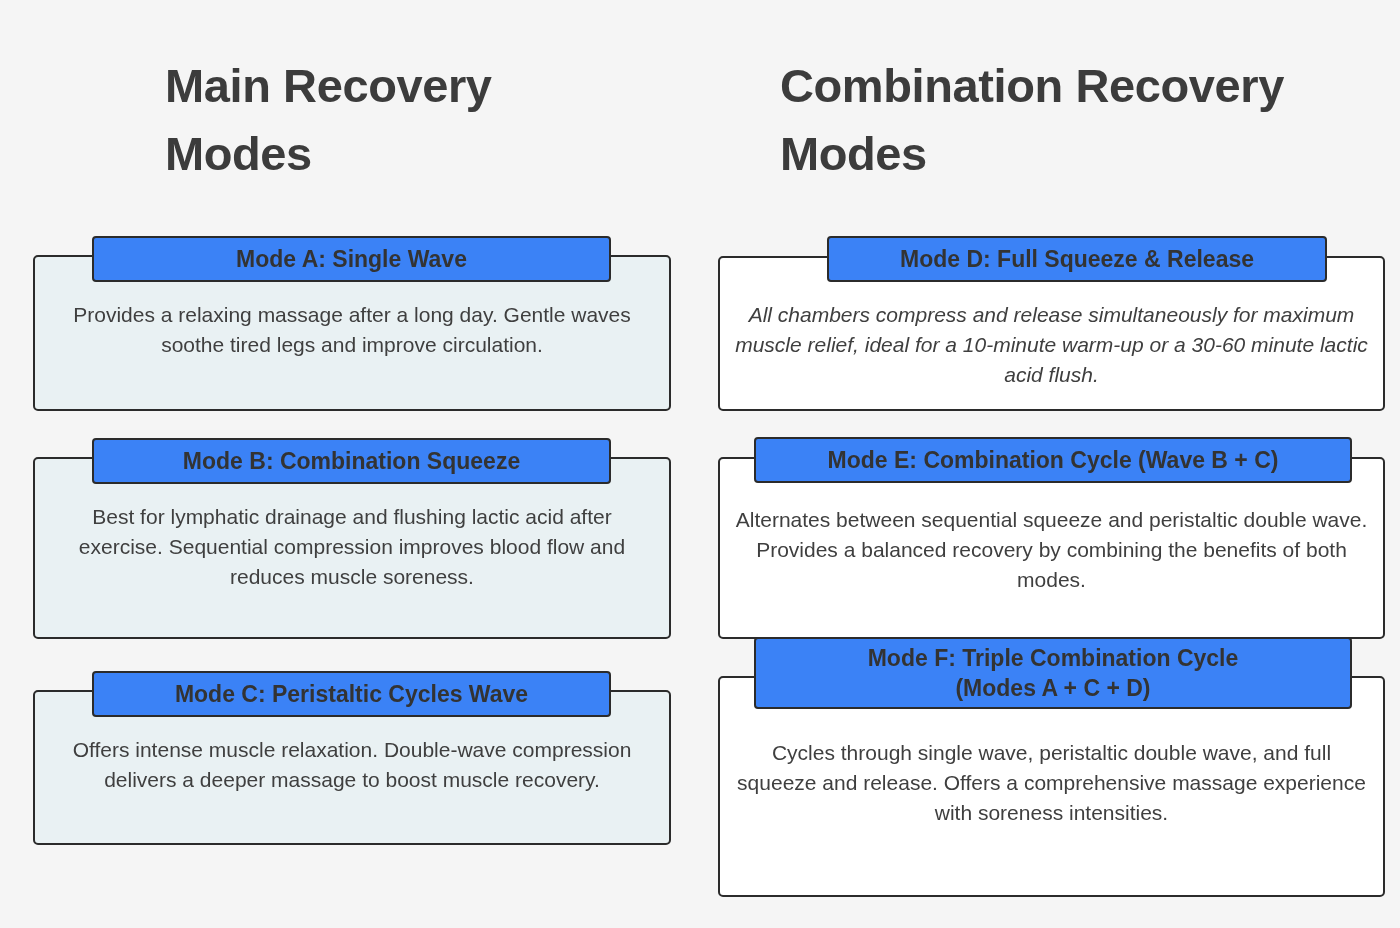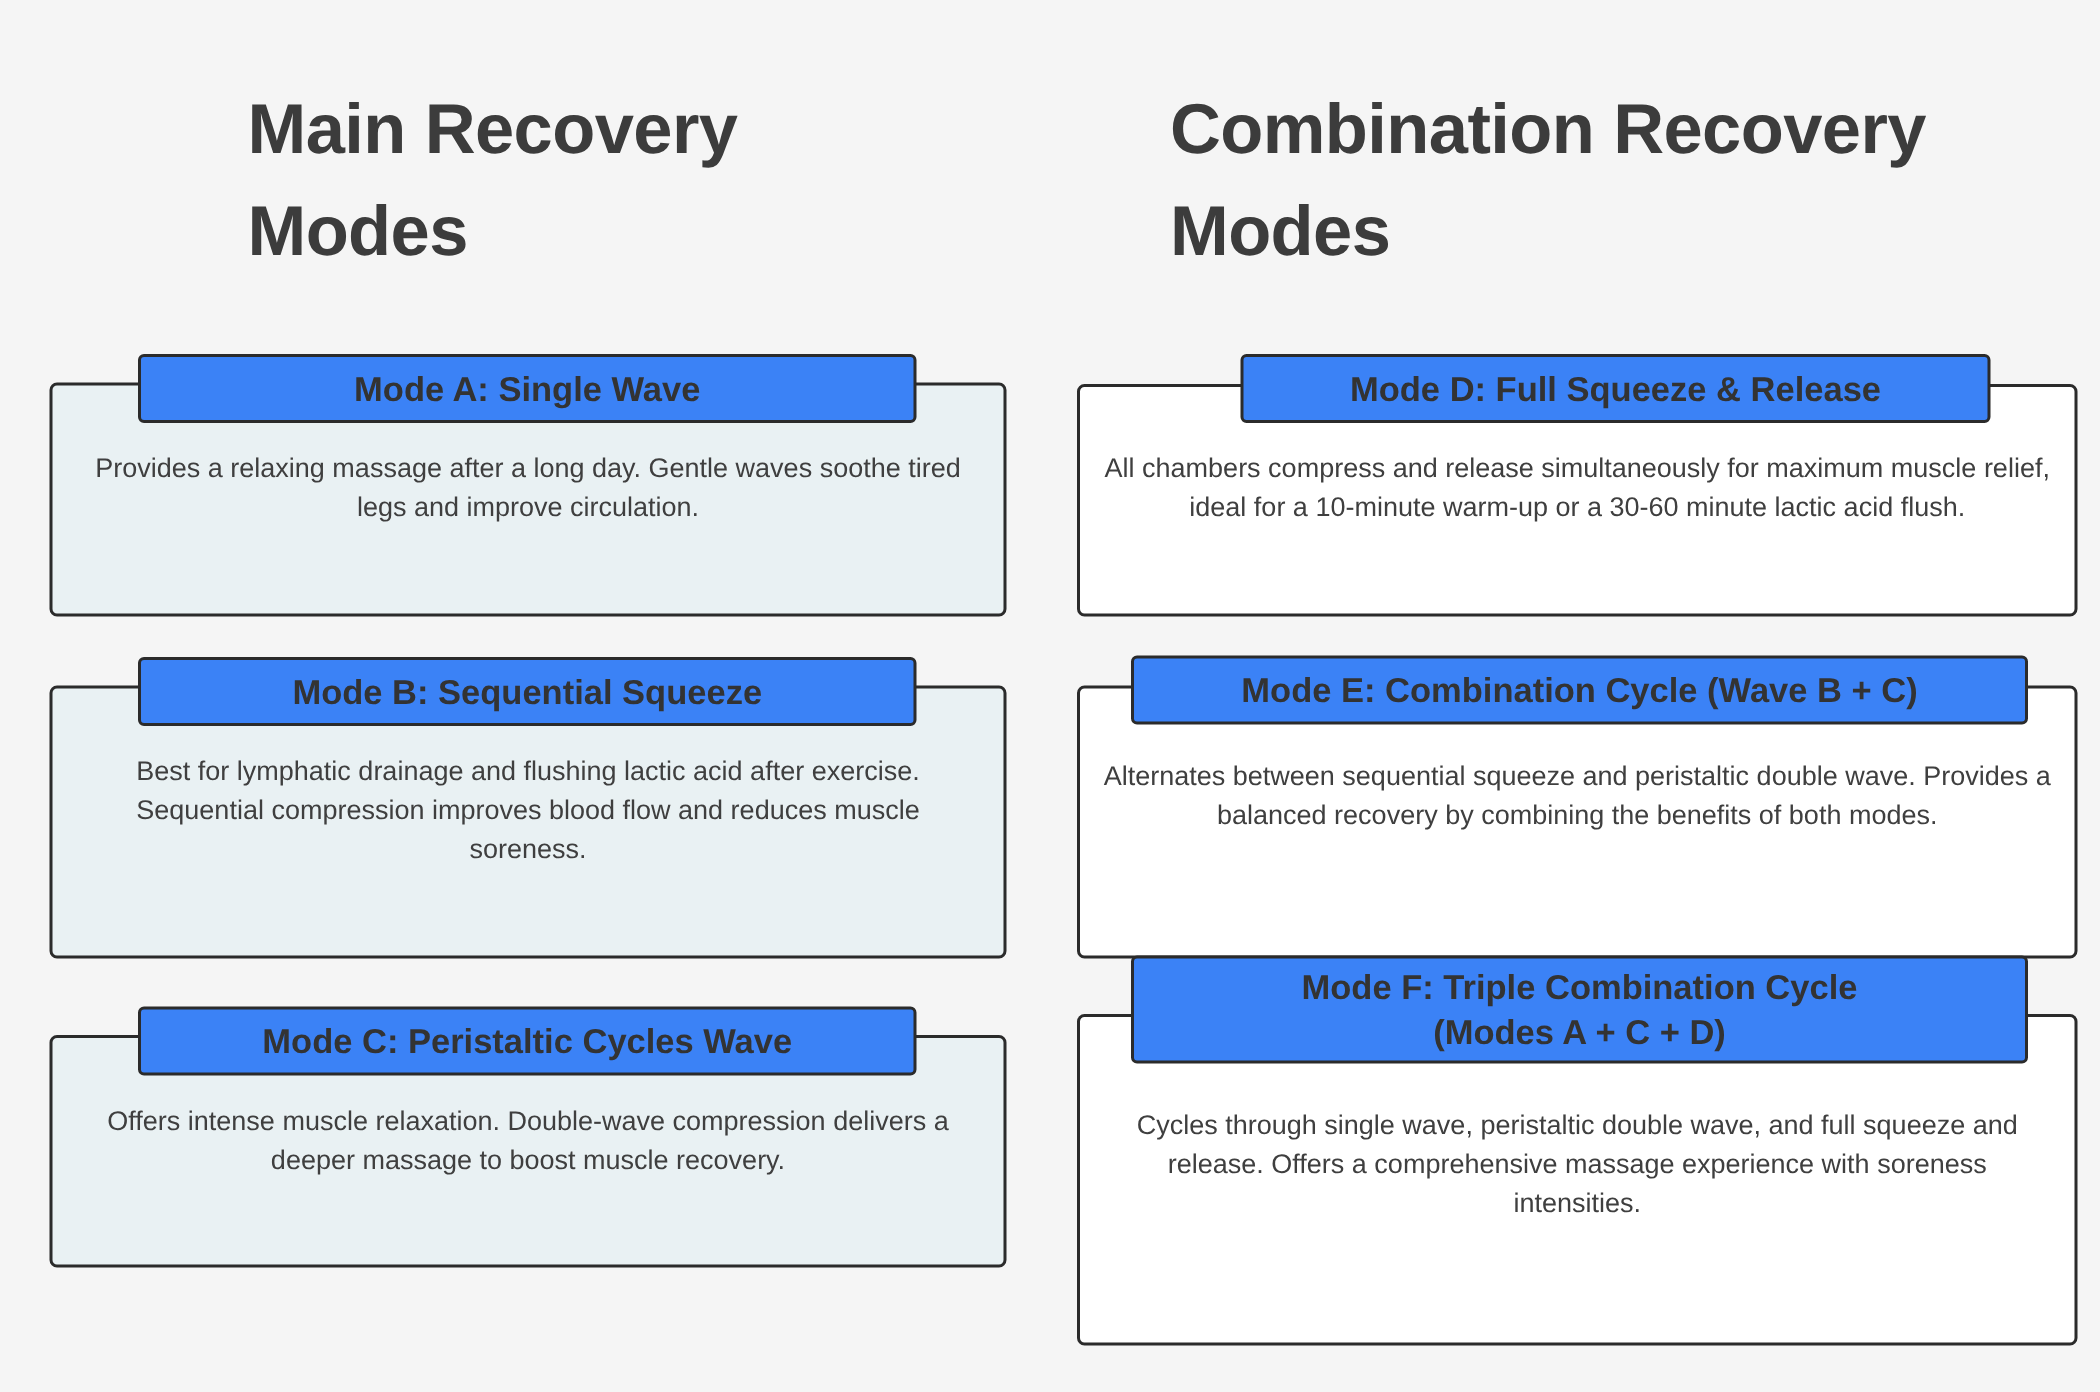--- a/index.html
+++ b/index.html
@@ -76,21 +76,21 @@
     justify-content: center;
     z-index: 3;
   }
 
   .card-desc {
     position: absolute;
     left: 0;
     width: 100%;
     box-sizing: border-box;
     text-align: center;
-    font-size: 18px;
+    font-size: 21px;
     line-height: 1.44;
     color: #3f3f3f;
     z-index: 2;
   }
 </style>
 </head>
 <body>
 
 <div class="board">
 
@@ -99,38 +99,38 @@
   </div>
 
   <div class="card tinted" style="left:33px; top:255px; width:638px; height:156px;">
     <div class="card-body" style="height:156px;"></div>
     <div class="card-title" style="left:59px; top:-19px; width:519px; height:46px;">Mode A: Single Wave</div>
     <div class="card-desc" style="top:45px; padding:0 30px;">Provides a relaxing massage after a long day. Gentle waves soothe tired legs and improve circulation.</div>
   </div>
 
   <div class="card tinted" style="left:33px; top:457px; width:638px; height:182px;">
     <div class="card-body" style="height:182px;"></div>
-    <div class="card-title" style="left:59px; top:-19px; width:519px; height:46px;">Mode B: Sequential Squeeze</div>
+    <div class="card-title" style="left:59px; top:-19px; width:519px; height:46px;">Mode B: Combination Squeeze</div>
     <div class="card-desc" style="top:45px; padding:0 22px;">Best for lymphatic drainage and flushing lactic acid after exercise. Sequential compression improves blood flow and reduces muscle soreness.</div>
   </div>
 
   <div class="card tinted" style="left:33px; top:690px; width:638px; height:155px;">
     <div class="card-body" style="height:155px;"></div>
     <div class="card-title" style="left:59px; top:-19px; width:519px; height:46px;">Mode C: Peristaltic Cycles Wave</div>
     <div class="card-desc" style="top:45px; padding:0 22px;">Offers intense muscle relaxation. Double-wave compression delivers a deeper massage to boost muscle recovery.</div>
   </div>
 
   <div class="column right">
     <div class="column-heading" style="width:700px; padding:0 80px; box-sizing:border-box;">Combination Recovery Modes</div>
   </div>
 
   <div class="card" style="left:718px; top:256px; width:667px; height:155px;">
     <div class="card-body" style="height:155px;"></div>
     <div class="card-title" style="left:73px; top:-20px; width:500px; height:46px;margin-left:36px;">Mode D: Full Squeeze &amp; Release</div>
-    <div class="card-desc" style="top:44px; padding:0 8px;">All chambers compress and release simultaneously for maximum muscle relief, ideal for a 10-minute warm-up or a 30-60 minute lactic acid flush.</div>
+    <div class="card-desc" style="top:44px; padding:0 8px;font-style:italic;">All chambers compress and release simultaneously for maximum muscle relief, ideal for a 10-minute warm-up or a 30-60 minute lactic acid flush.</div>
   </div>
 
   <div class="card" style="left:718px; top:457px; width:667px; height:182px;">
     <div class="card-body" style="height:182px;"></div>
     <div class="card-title" style="left:36px; top:-20px; width:598px; height:46px;">Mode E: Combination Cycle (Wave B + C)</div>
     <div class="card-desc" style="top:48px; padding:0 8px;">Alternates between sequential squeeze and peristaltic double wave. Provides a balanced recovery by combining the benefits of both modes.</div>
   </div>
 
   <div class="card" style="left:718px; top:676px; width:667px; height:221px;">
     <div class="card-body" style="height:221px;"></div>

